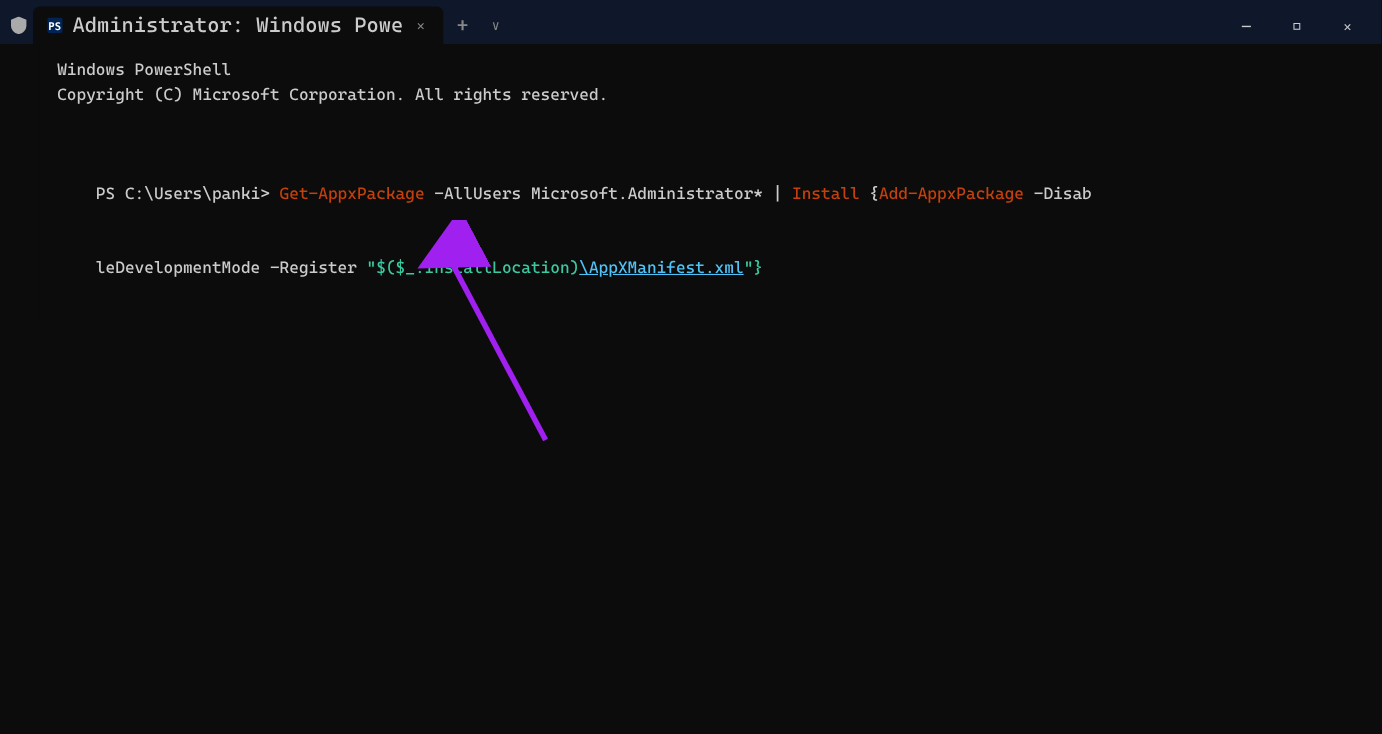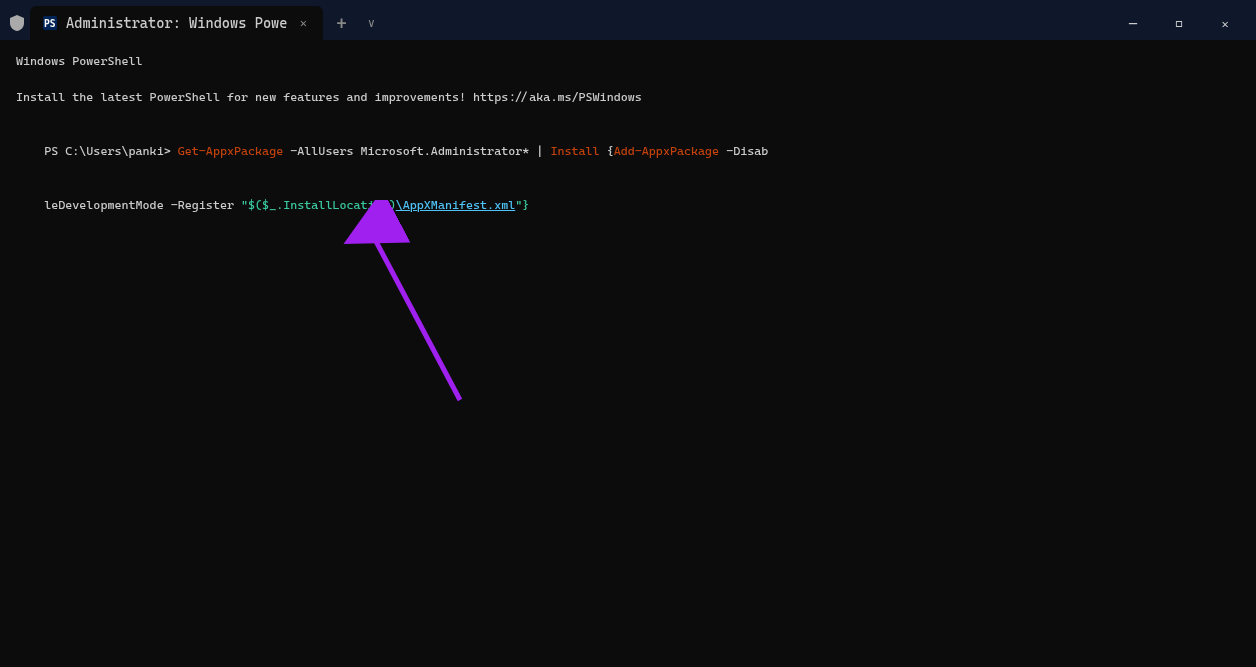--- a/index.html
+++ b/index.html
@@ -61,21 +61,21 @@
     }
 
     .tab-icon svg {
       width: 14px;
       height: 14px;
       fill: #6da4e0;
     }
 
     .tab-title {
       color: #cccccc;
-      font-size: 14px;
+      font-size: 19px;
       flex: 1;
     }
 
     .tab-close {
       color: #888;
       font-size: 12px;
       cursor: pointer;
       width: 16px;
       height: 16px;
       display: flex;
@@ -125,23 +125,24 @@
       justify-content: center;
       color: #ccc;
       font-size: 12px;
       cursor: pointer;
     }
 
     .terminal-body {
       background: #0c0c0c;
       padding: 12px 16px;
       color: #cccccc;
-      font-size: 12px;
+      font-size: 15px;
       line-height: 1.5;
       position: relative;
+      margin-left: 36px;
     }
 
     .line {
       white-space: pre;
     }
 
     .blank-line {
       height: 1.5em;
     }
 
@@ -185,22 +186,22 @@
   <div class="title-bar-spacer"></div>
   <div class="window-controls">
     <div class="win-btn">─</div>
     <div class="win-btn">□</div>
     <div class="win-btn close">✕</div>
   </div>
 </div>
 
 <div class="terminal-body">
   <div class="line text-white">Windows PowerShell</div>
+  <div class="line text-white">Copyright (C) Microsoft Corporation. All rights reserved.</div>
   <div class="blank-line"></div>
-  <div class="line text-white">Install the latest PowerShell for new features and improvements! https://aka.ms/PSWindows</div>
   <div class="blank-line"></div>
   <div class="line">
     <span class="text-white">PS C:\Users\panki&gt; </span><span class="text-yellow">Get-AppxPackage</span><span class="text-white"> -AllUsers </span><span class="text-white">Microsoft.Administrator*</span><span class="text-white"> | </span><span class="text-yellow">Install</span><span class="text-white"> {</span><span class="text-yellow">Add-AppxPackage</span><span class="text-white"> -Disab</span>
   </div>
   <div class="line">
     <span class="text-white">leDevelopmentMode -Register </span><span class="text-cyan">"$($_.InstallLocation)</span><span class="text-blue">\AppXManifest.xml</span><span class="text-cyan">"}</span>
   </div>
 
   <div class="arrow-container">
     <svg width="160" height="220" viewBox="0 0 160 220" xmlns="http://www.w3.org/2000/svg">

